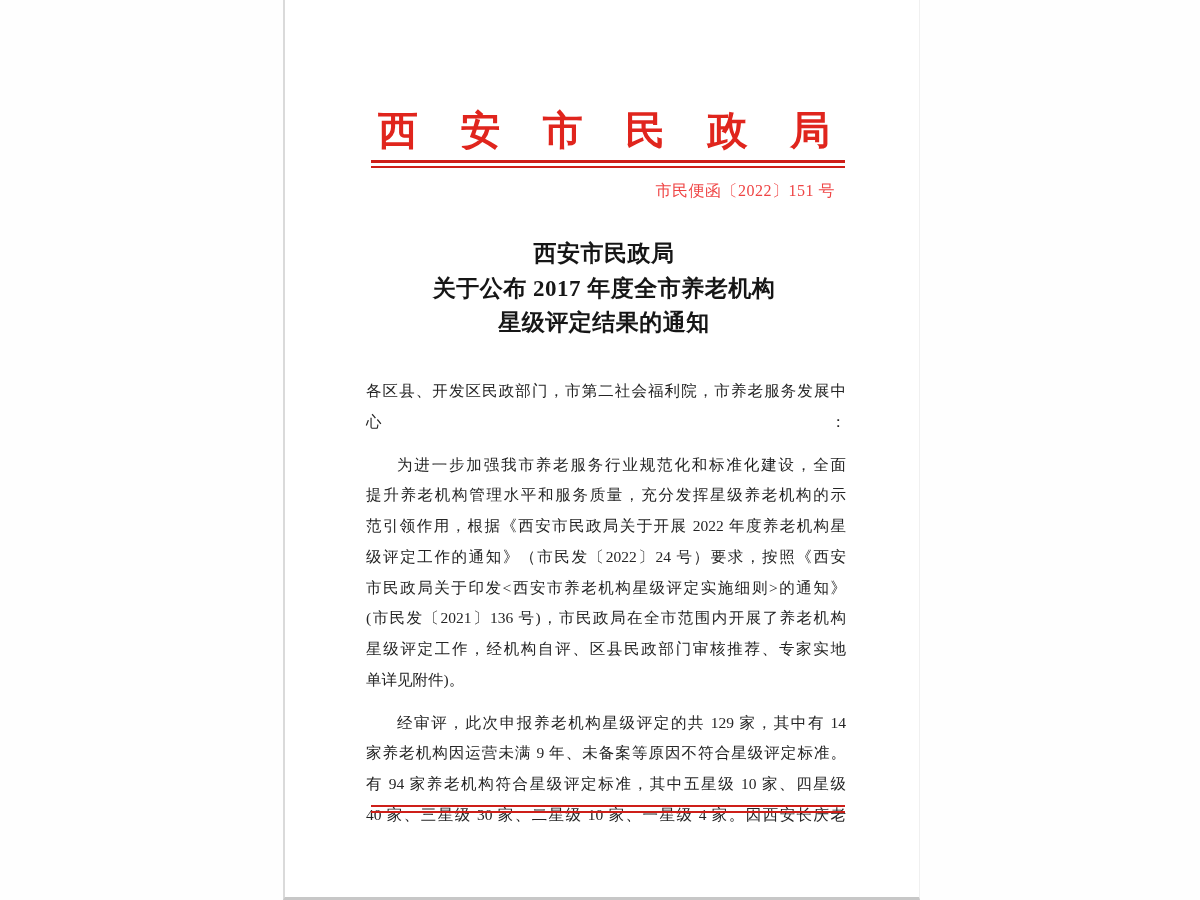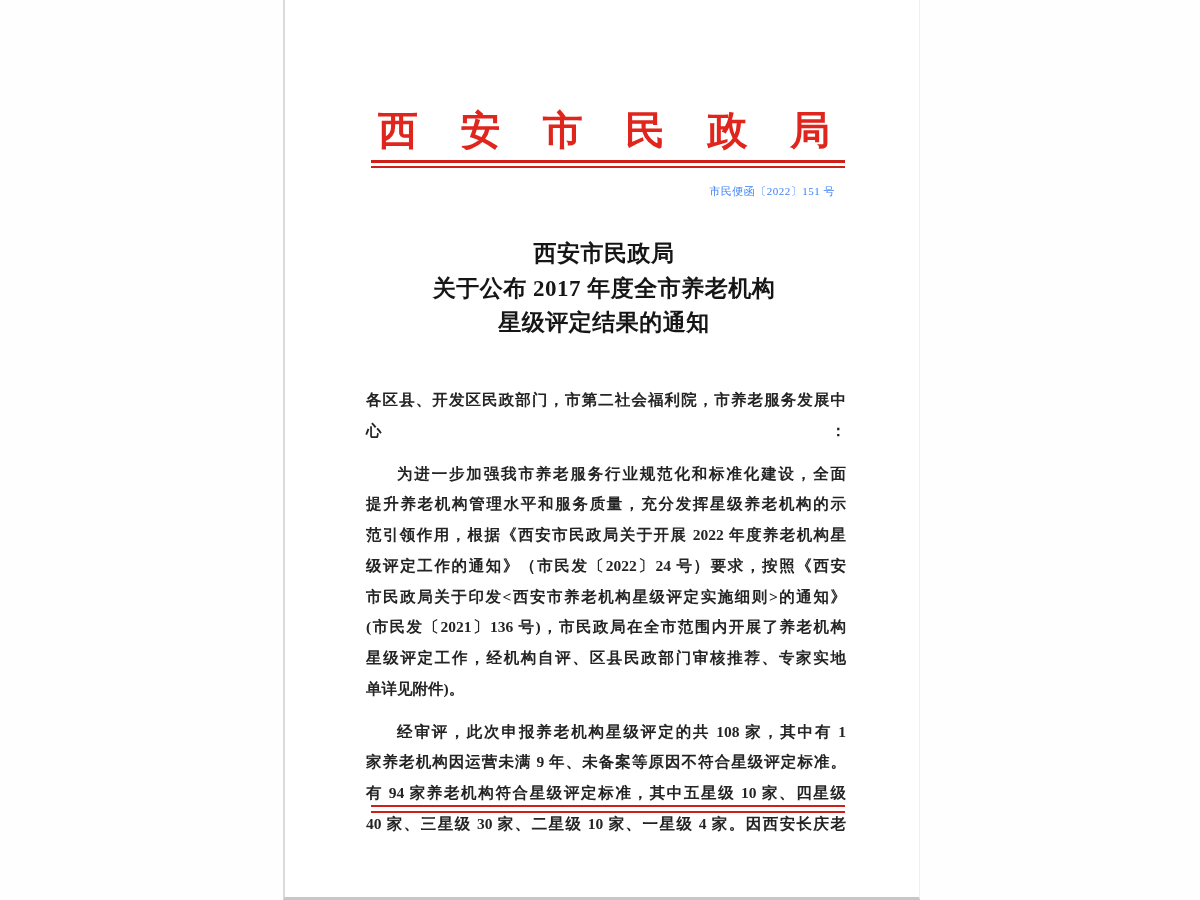--- a/index.html
+++ b/index.html
@@ -49,49 +49,48 @@
     height: 3px;
     border-top: 3.5px solid #ce1f19;
     border-bottom: 2.5px solid #ce1f19;
   }
   .rule-top { top: 160px; }
   .rule-bottom { top: 805px; border-top-width: 2.5px; height: 3.5px; }
   .doc-number {
     position: absolute;
     top: 181px;
     right: 84px;
-    font-size: 11px;
+    font-size: 16px;
     line-height: 20px;
-    color: #3b82f6;
+    color: #ef4444;
     letter-spacing: 0.5px;
     white-space: nowrap;
   }
   .doc-title {
     position: absolute;
     top: 237px;
     left: 0;
     width: 100%;
     box-sizing: border-box;
     padding-left: 4px;
     text-align: center;
     font-size: 23px;
     font-weight: bold;
     color: #161616;
     line-height: 34.5px;
     letter-spacing: 0.5px;
   }
   .doc-body {
     position: absolute;
-    top: 385px;
+    top: 376px;
     left: 81px;
     width: 480px;
     font-size: 15.5px;
     line-height: 30.75px;
     color: #242424;
-    font-weight: bold;
   }
   .line {
     text-align: justify;
     text-align-last: justify;
     white-space: normal;
   }
   .line.indent { text-indent: 31px; margin-top: 12px; }
   .line.short { text-align-last: left; }
 </style>
 </head>
@@ -122,21 +121,21 @@
     <div class="doc-body">
       <div class="line">各区县、开发区民政部门，市第二社会福利院，市养老服务发展中心：</div>
       <div class="line indent">为进一步加强我市养老服务行业规范化和标准化建设，全面</div>
       <div class="line">提升养老机构管理水平和服务质量，充分发挥星级养老机构的示</div>
       <div class="line">范引领作用，根据《西安市民政局关于开展 2022 年度养老机构星</div>
       <div class="line">级评定工作的通知》（市民发〔2022〕24 号）要求，按照《西安</div>
       <div class="line">市民政局关于印发&lt;西安市养老机构星级评定实施细则&gt;的通知》</div>
       <div class="line">(市民发〔2021〕136 号)，市民政局在全市范围内开展了养老机构</div>
       <div class="line">星级评定工作，经机构自评、区县民政部门审核推荐、专家实地</div>
       <div class="line short">单详见附件)。</div>
-      <div class="line indent">经审评，此次申报养老机构星级评定的共 108 家，其中有 1</div>
+      <div class="line indent">经审评，此次申报养老机构星级评定的共 129 家，其中有 14</div>
       <div class="line">家养老机构因运营未满 9 年、未备案等原因不符合星级评定标准。</div>
       <div class="line">有 94 家养老机构符合星级评定标准，其中五星级 10 家、四星级</div>
       <div class="line">40 家、三星级 30 家、二星级 10 家、一星级 4 家。因西安长庆老</div>
     </div>
 
     <div class="rule rule-bottom"></div>
 
   </div>
 </div>
 

